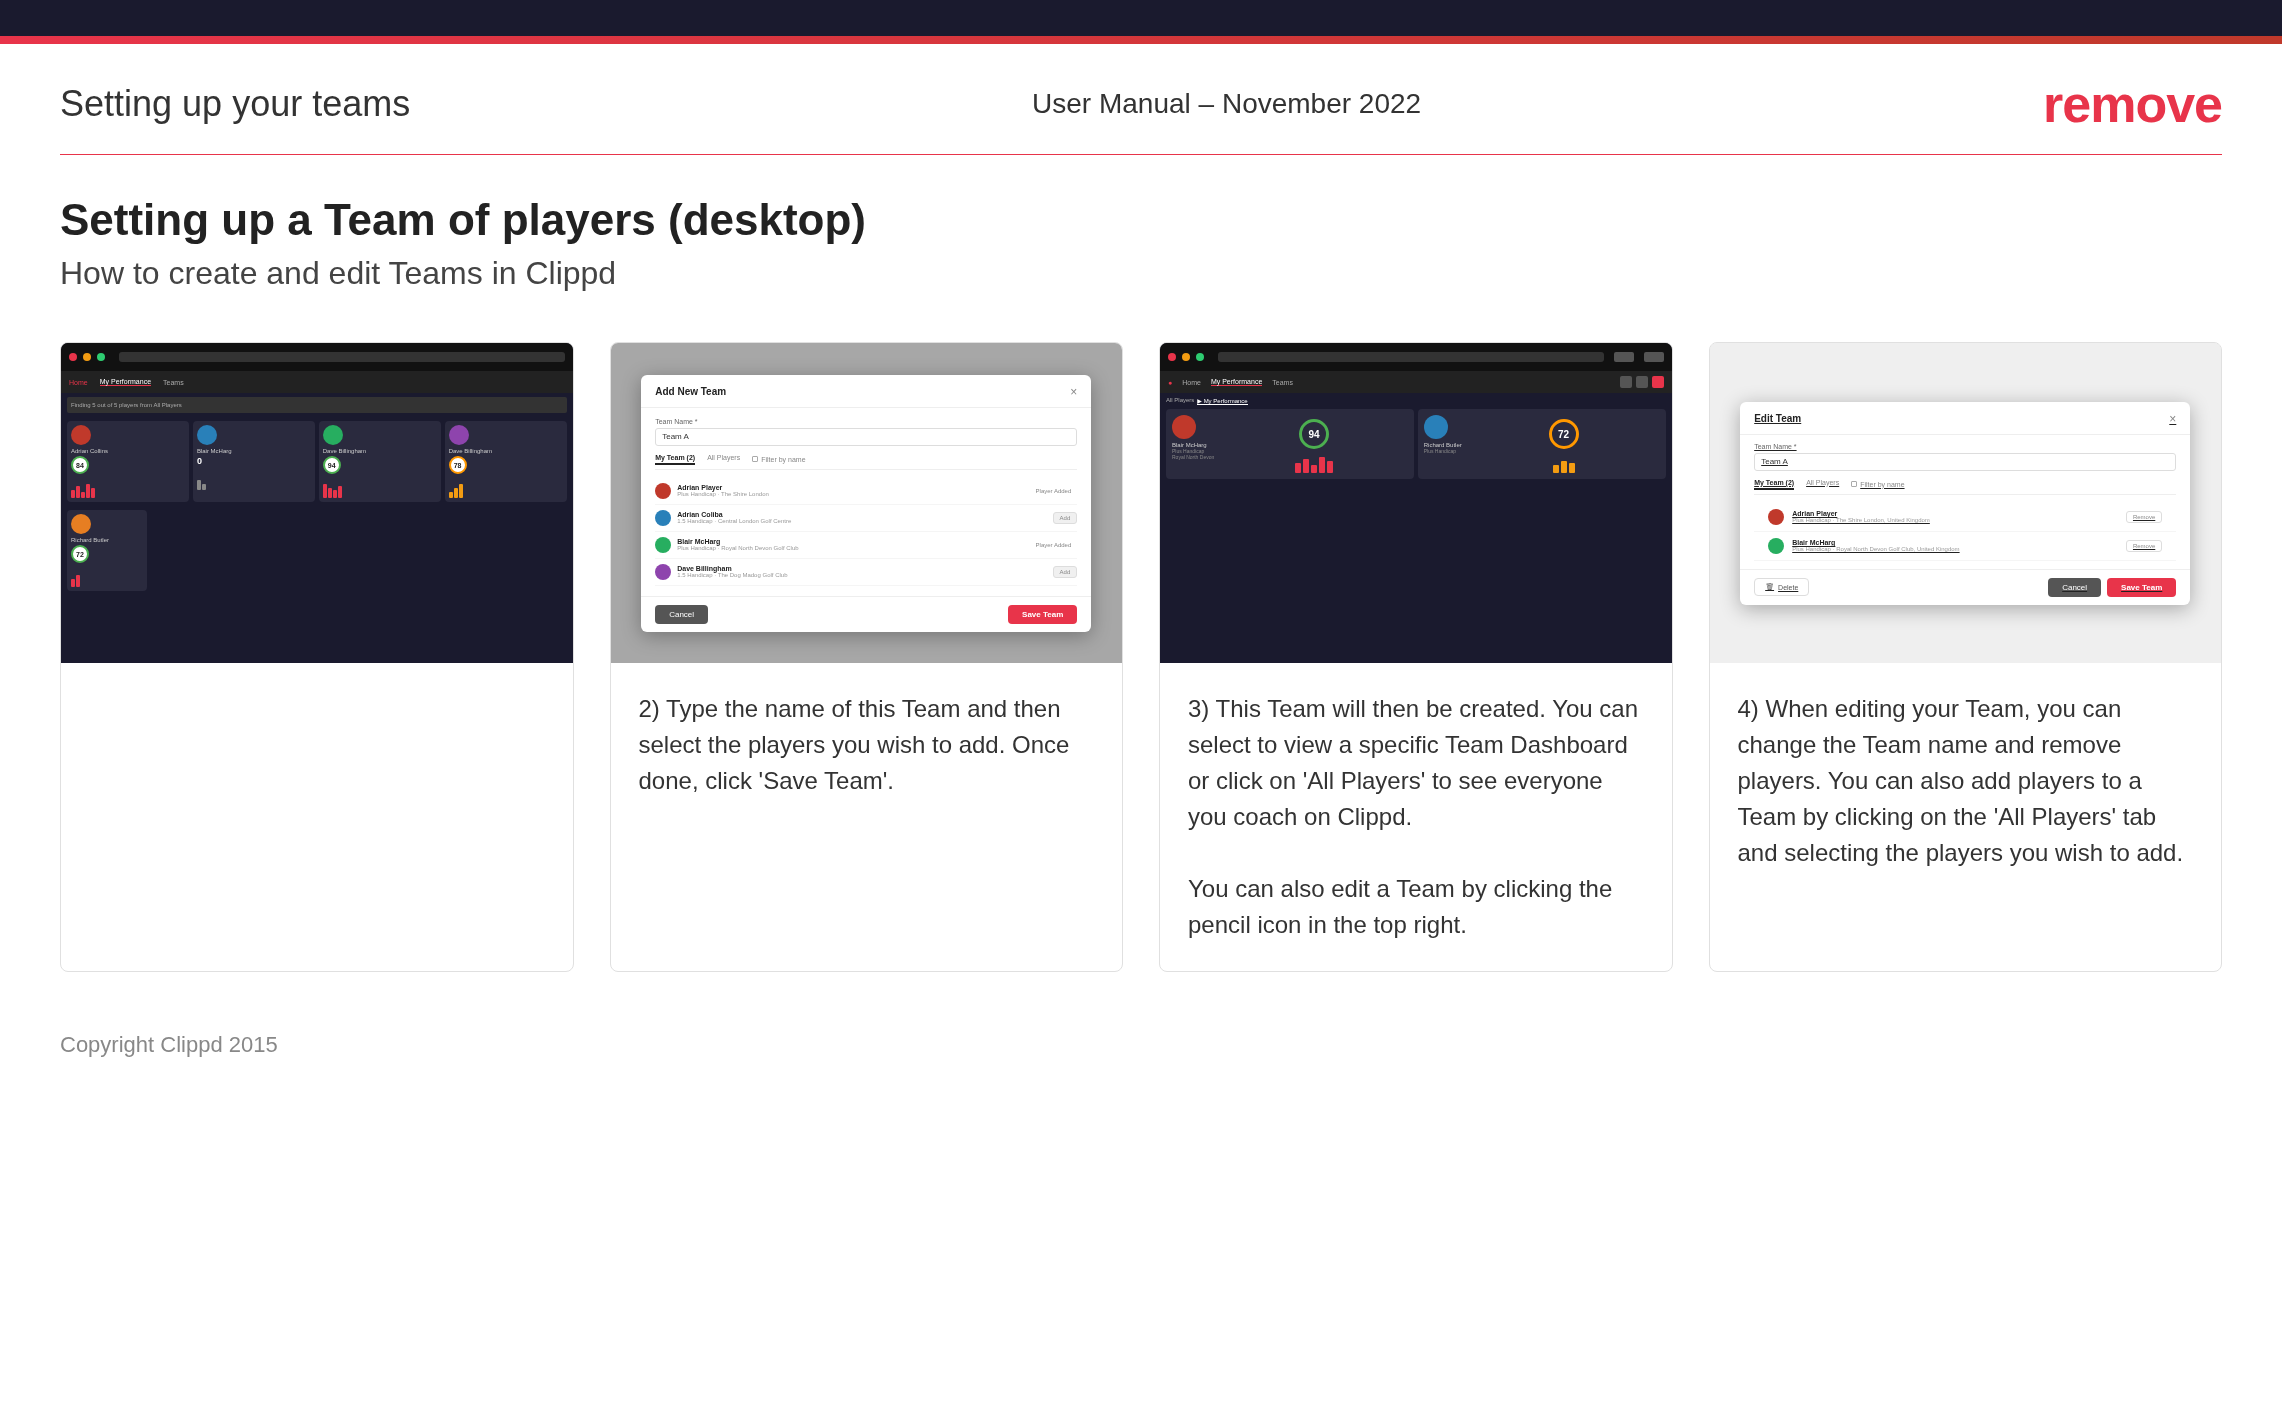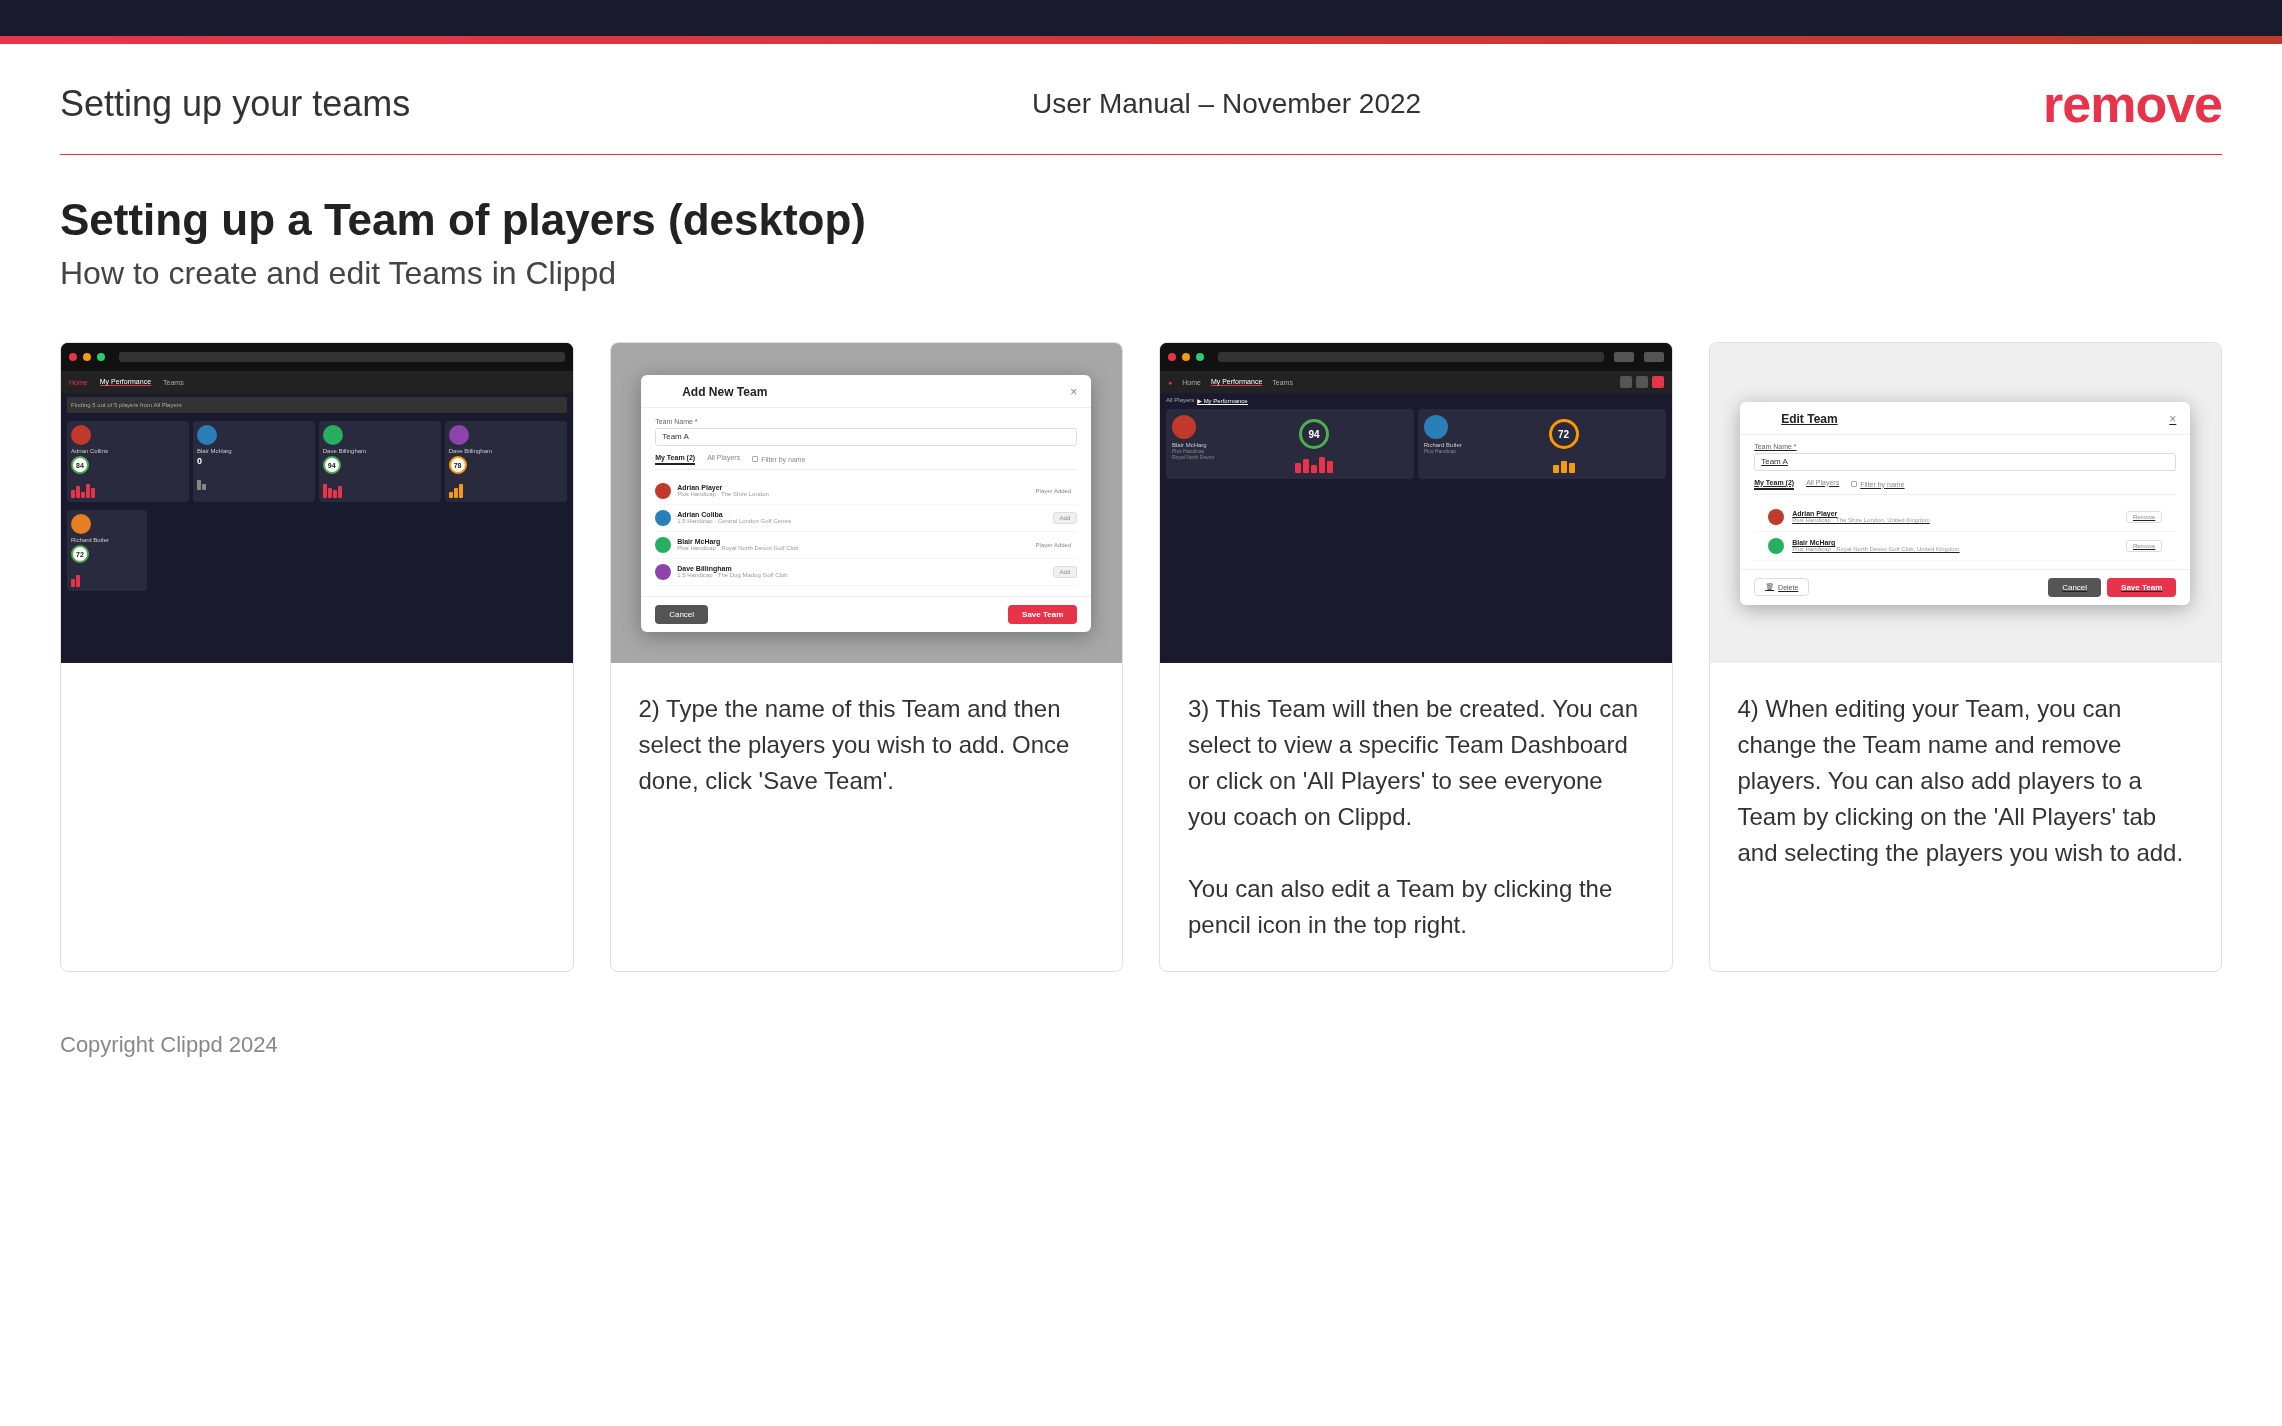--- a/index.html
+++ b/index.html
@@ -170,21 +170,21 @@
       box-shadow: 0 4px 20px rgba(0,0,0,0.3);
       overflow: hidden;
     }
     .dialog-header {
       display: flex;
       justify-content: space-between;
       align-items: center;
       padding: 10px 14px 8px;
       border-bottom: 1px solid #eee;
     }
-    .dialog-title { font-size: 12px; font-weight: 600; color: #222; margin-left: 27px; }
+    .dialog-title { font-size: 10px; font-weight: 600; color: #222; }
     .dialog-close { font-size: 12px; color: #888; cursor: pointer; }
     .dialog-body { padding: 10px 14px; }
     .field-label { font-size: 7px; color: #666; margin-bottom: 3px; }
     .field-input {
       border: 1px solid #ddd;
       border-radius: 3px;
       height: 18px;
       width: 100%;
       padding: 0 6px;
       font-size: 8px;
@@ -654,14 +654,14 @@
       </div>
     </div>
     <div class="card-text">
       <div class="card-description">4) When editing your Team, you can change the Team name and remove players. You can also add players to a Team by clicking on the 'All Players' tab and selecting the players you wish to add.</div>
     </div>
   </div>
 
 </div>
 
 <div class="footer">
-  <span class="footer-text">Copyright Clippd 2024</span>
+  <span class="footer-text">Copyright Clippd 2015</span>
 </div>
 
 </body></html>

